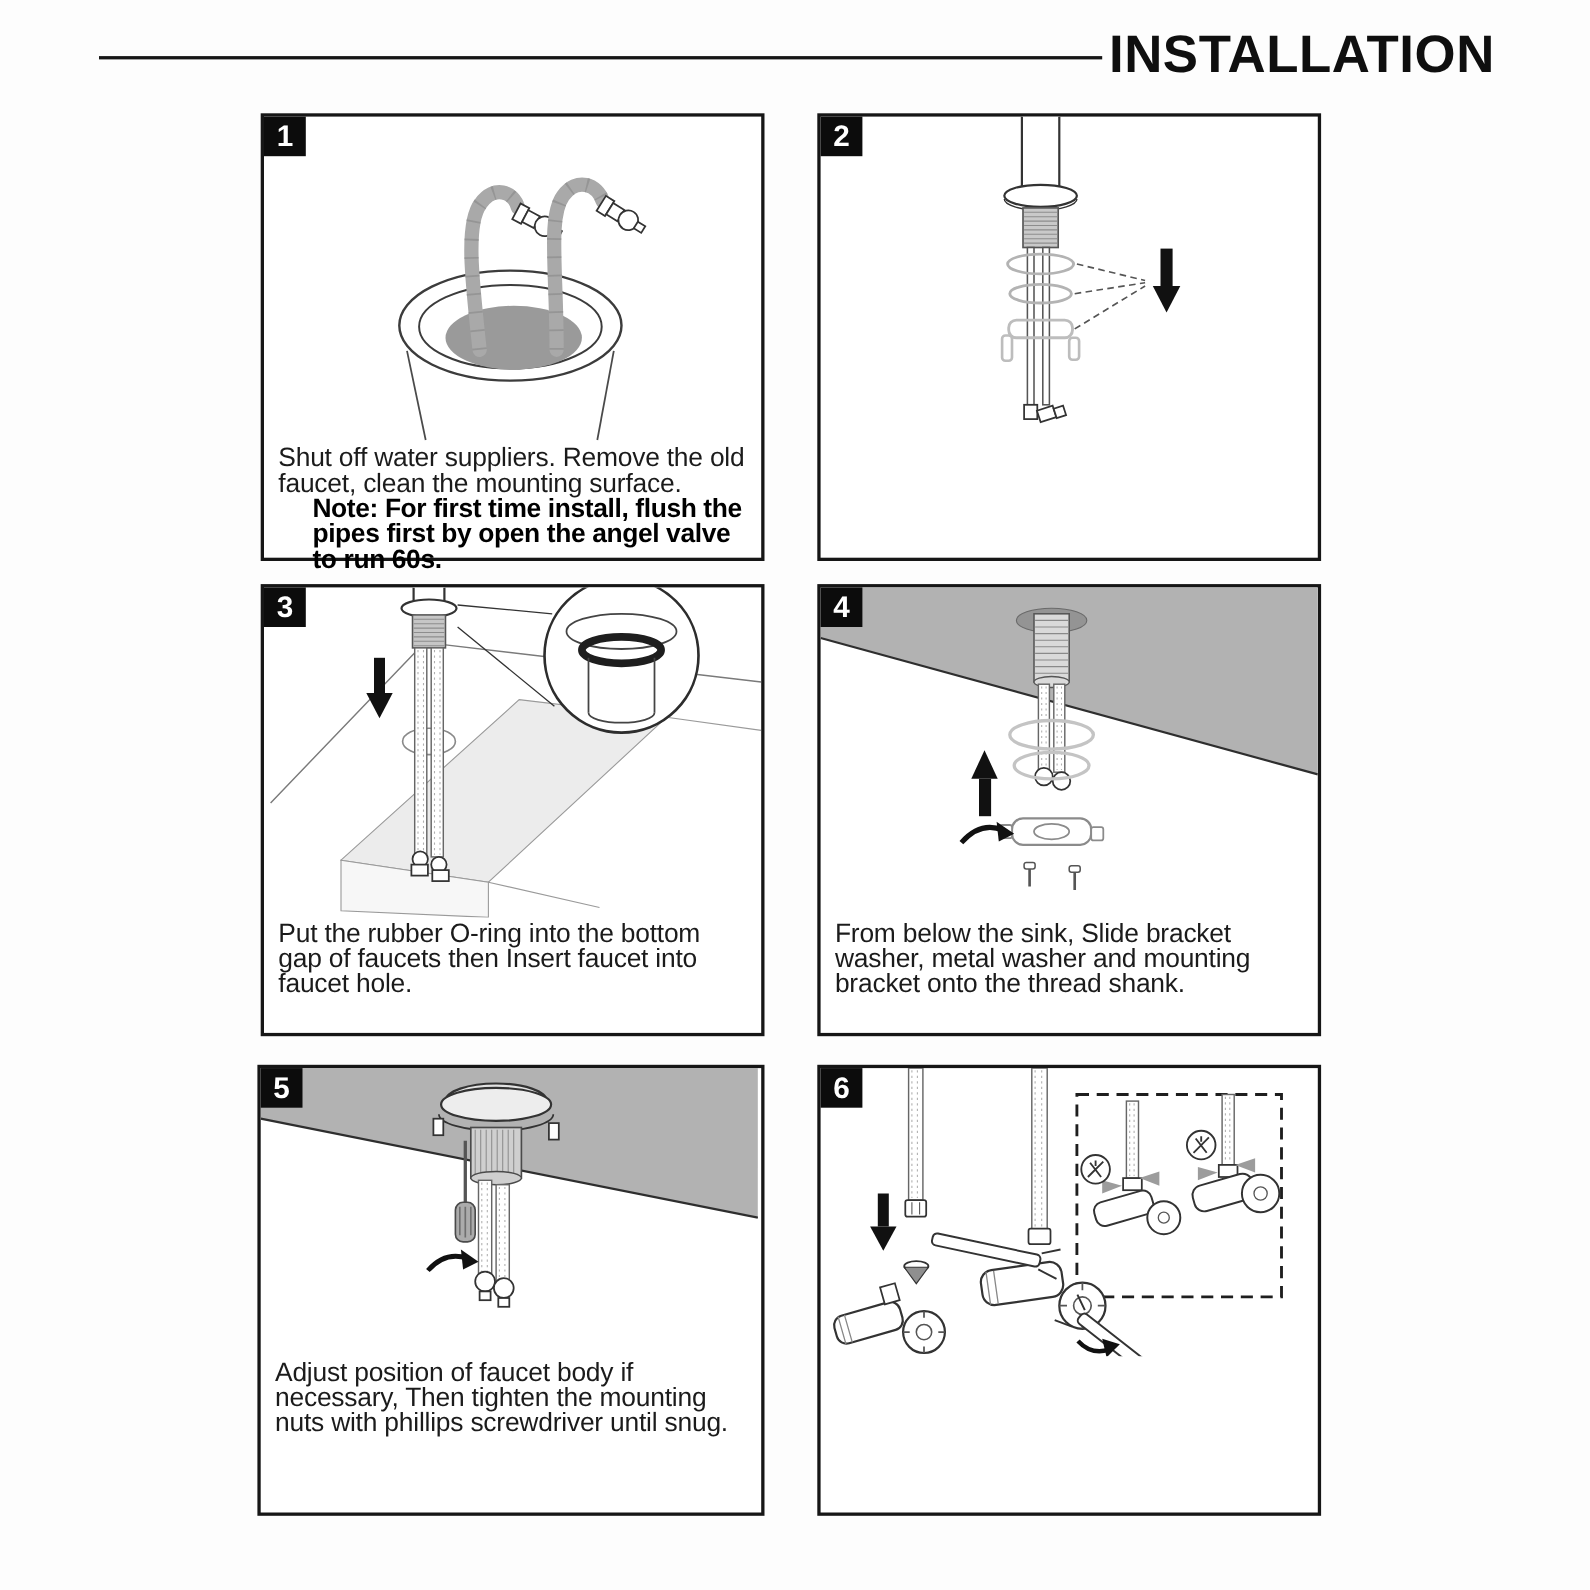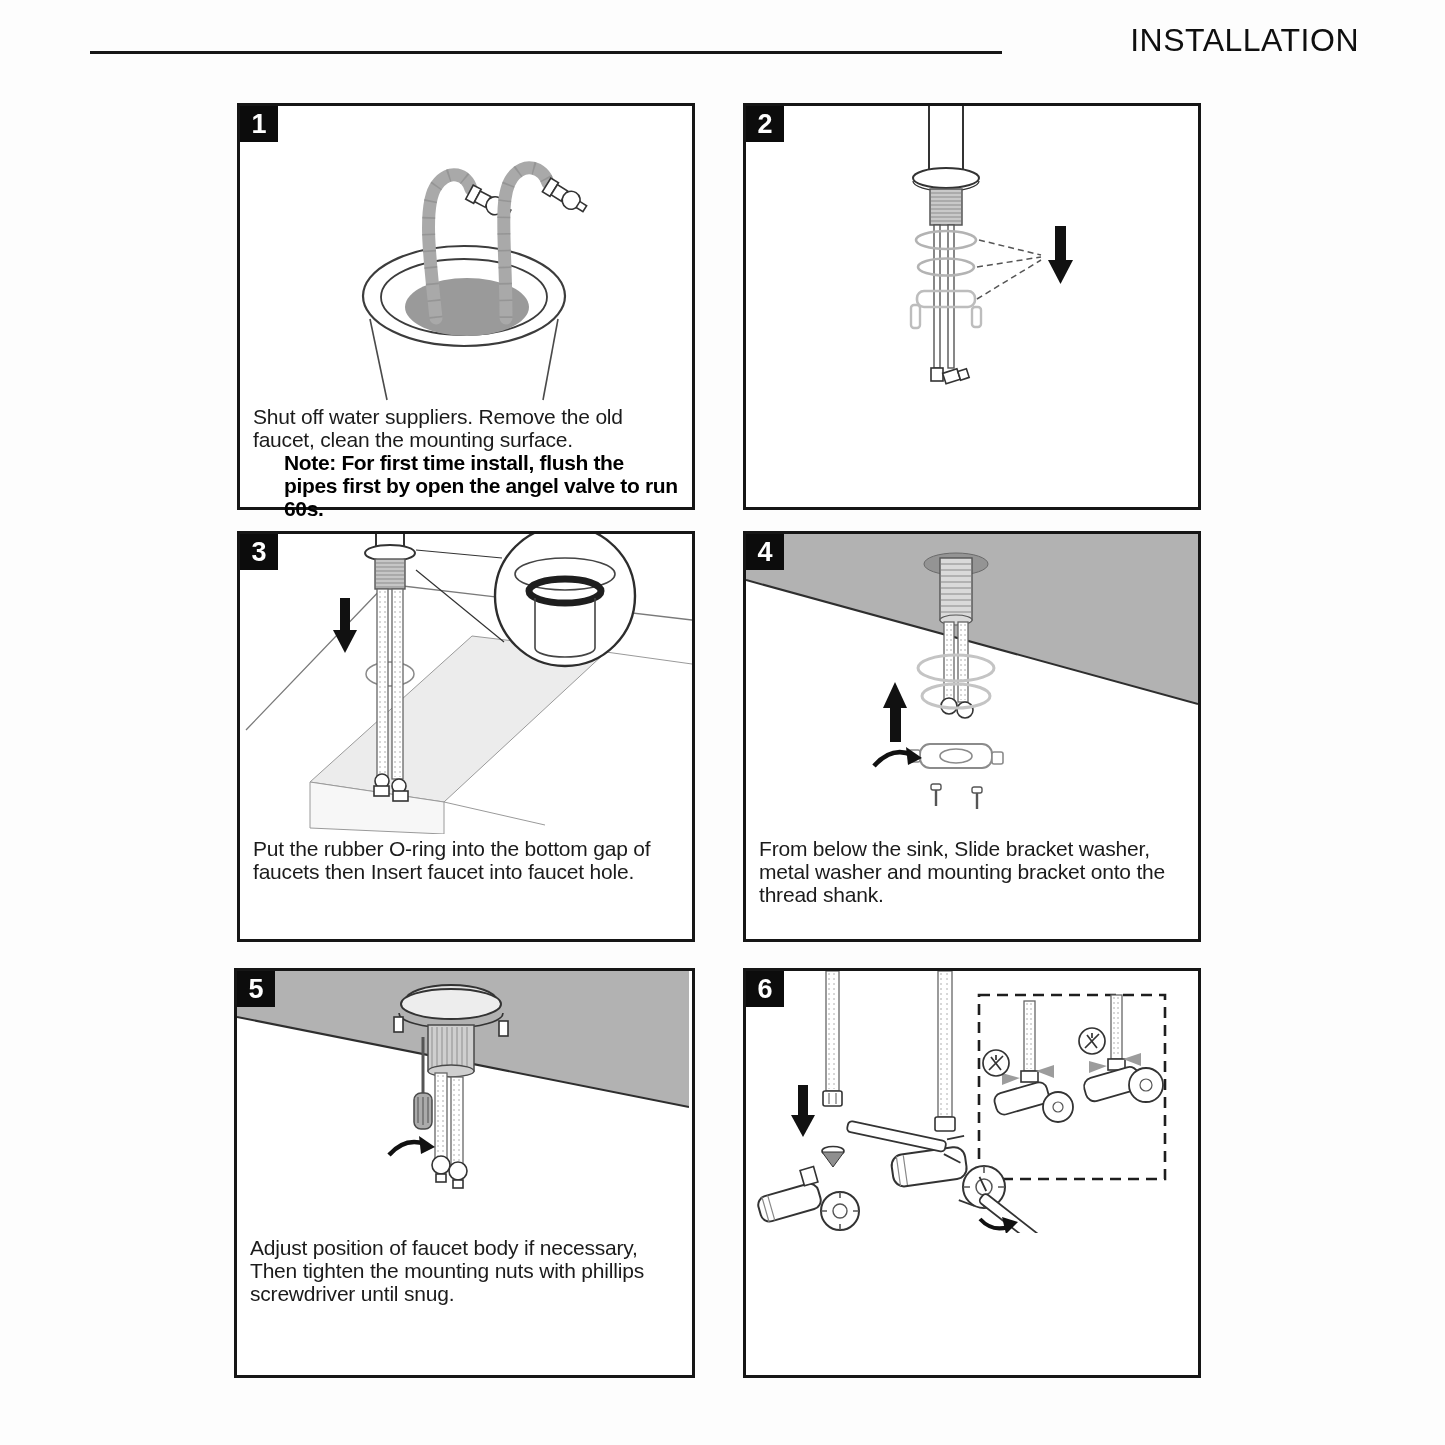--- a/index.html
+++ b/index.html
@@ -1,37 +1,37 @@
 <!DOCTYPE html>
 <html><head>
 <meta charset="utf-8">
 <style>
   html,body{margin:0;padding:0;background:#ffffff;}
   .page{position:relative;width:1445px;height:1445px;background:#fdfdfd;
         font-family:"Liberation Sans",sans-serif;overflow:hidden;}
   .rule{position:absolute;left:90px;top:51px;width:912px;height:3px;background:#161616;}
-  .title{position:absolute;top:22px;right:86px;font-size:32px;font-weight:400;
+  .title{position:absolute;top:22px;right:86px;font-size:48px;font-weight:700;
          letter-spacing:.5px;color:#0f0f0f;}
   .panel{position:absolute;width:458px;background:#ffffff;border:3px solid #161616;
          box-sizing:border-box;}
   #p1{left:237px;top:103px;height:407px}
   #p2{left:743px;top:103px;height:407px}
   #p3{left:237px;top:531px;height:411px}
   #p4{left:743px;top:531px;height:411px}
   #p5{left:234px;top:968px;height:410px;width:461px}
   #p6{left:743px;top:968px;height:410px}
   .badge{position:absolute;top:0;left:0;width:38px;height:36px;background:#0c0c0c;
          display:flex;align-items:center;justify-content:center;z-index:2;}
   .num{color:#fff;font-size:27px;font-weight:700;line-height:1;}
   .illo{display:block;width:452px;}
   #p1 .illo,#p2 .illo{height:296px}
   #p3 .illo,#p4 .illo{height:300px}
   #p5 .illo,#p6 .illo{height:262px}
   .caption{padding:3px 10px 0 13px;}
-  .cap{margin:0;font-size:21px;line-height:23px;letter-spacing:-.2px;color:#1b1b1b;}
+  .cap{margin:0;font-size:24px;line-height:23px;letter-spacing:-.2px;color:#1b1b1b;}
   .note{font-weight:700;color:#000;letter-spacing:-.35px;margin-left:31px;}
   .hose{fill:#fff;stroke:#666;stroke-width:1.3;}
   .htex{stroke:#b0b0b0;stroke-width:1;stroke-dasharray:2,3;fill:none;}
   .blk{fill:#111;}
   .wt{fill:#fff;stroke:#333;stroke-width:1.6;}
 </style>
 </head>
 <body>
 
 <div class="page">

